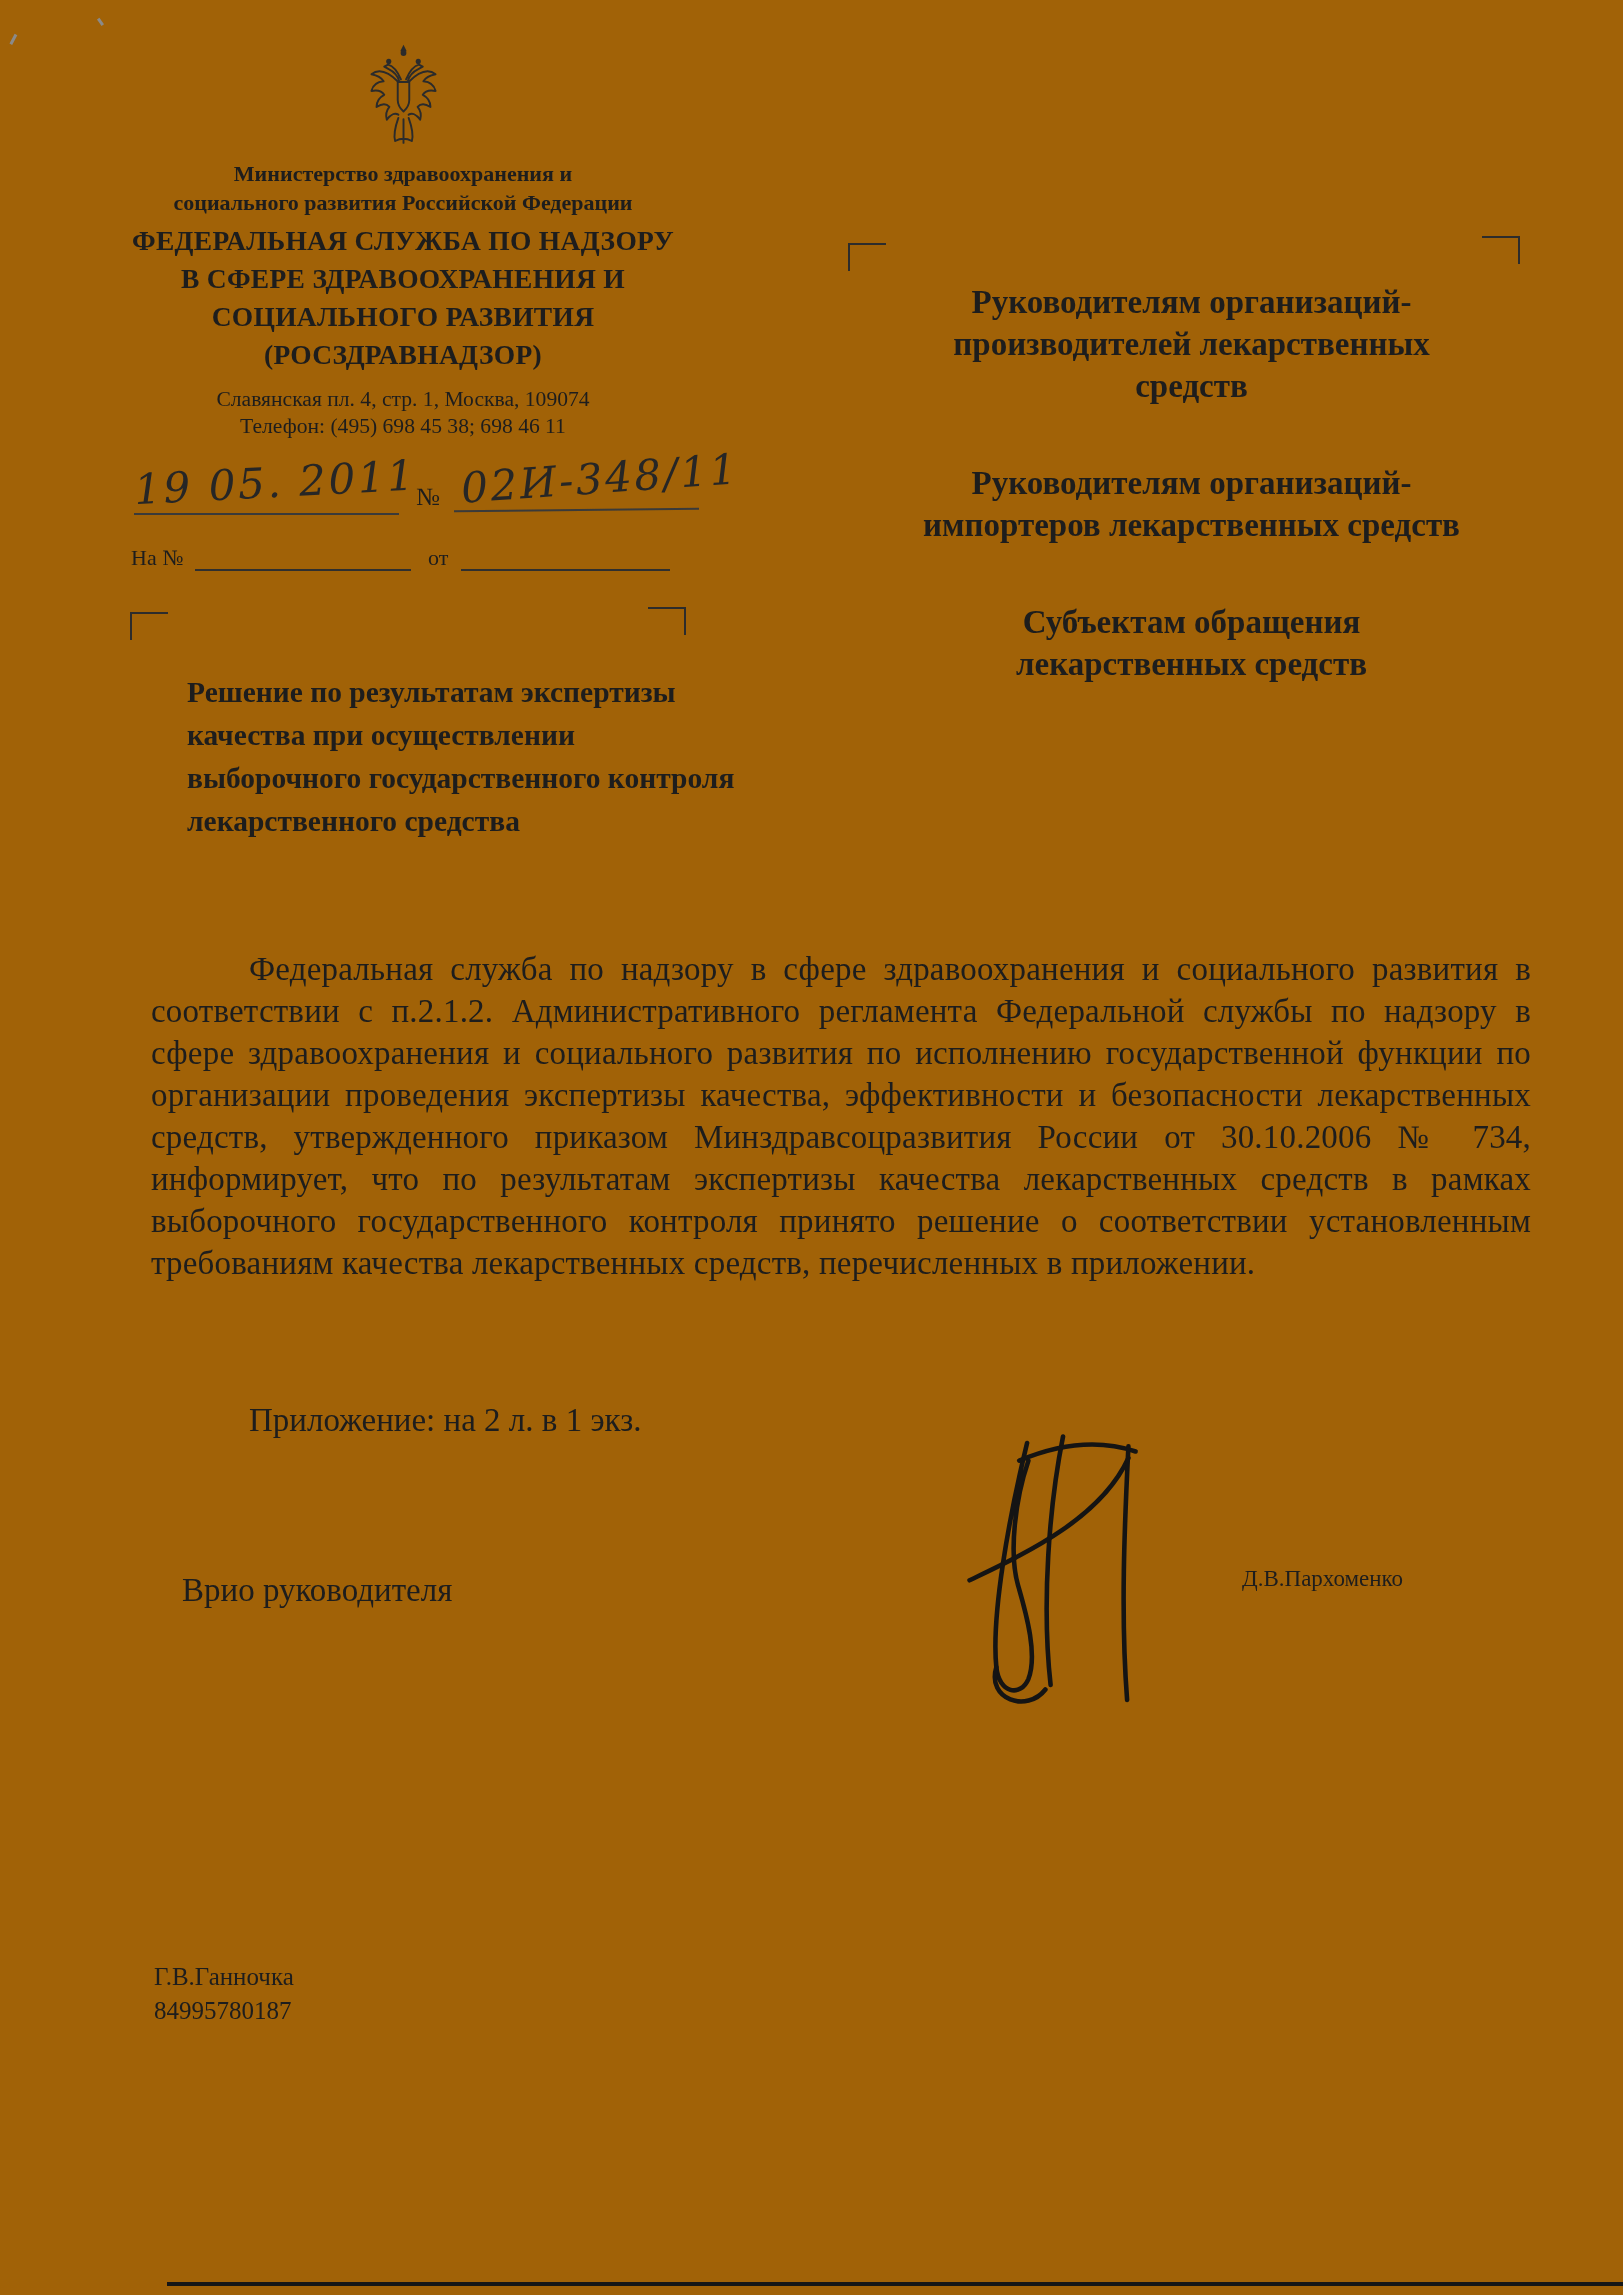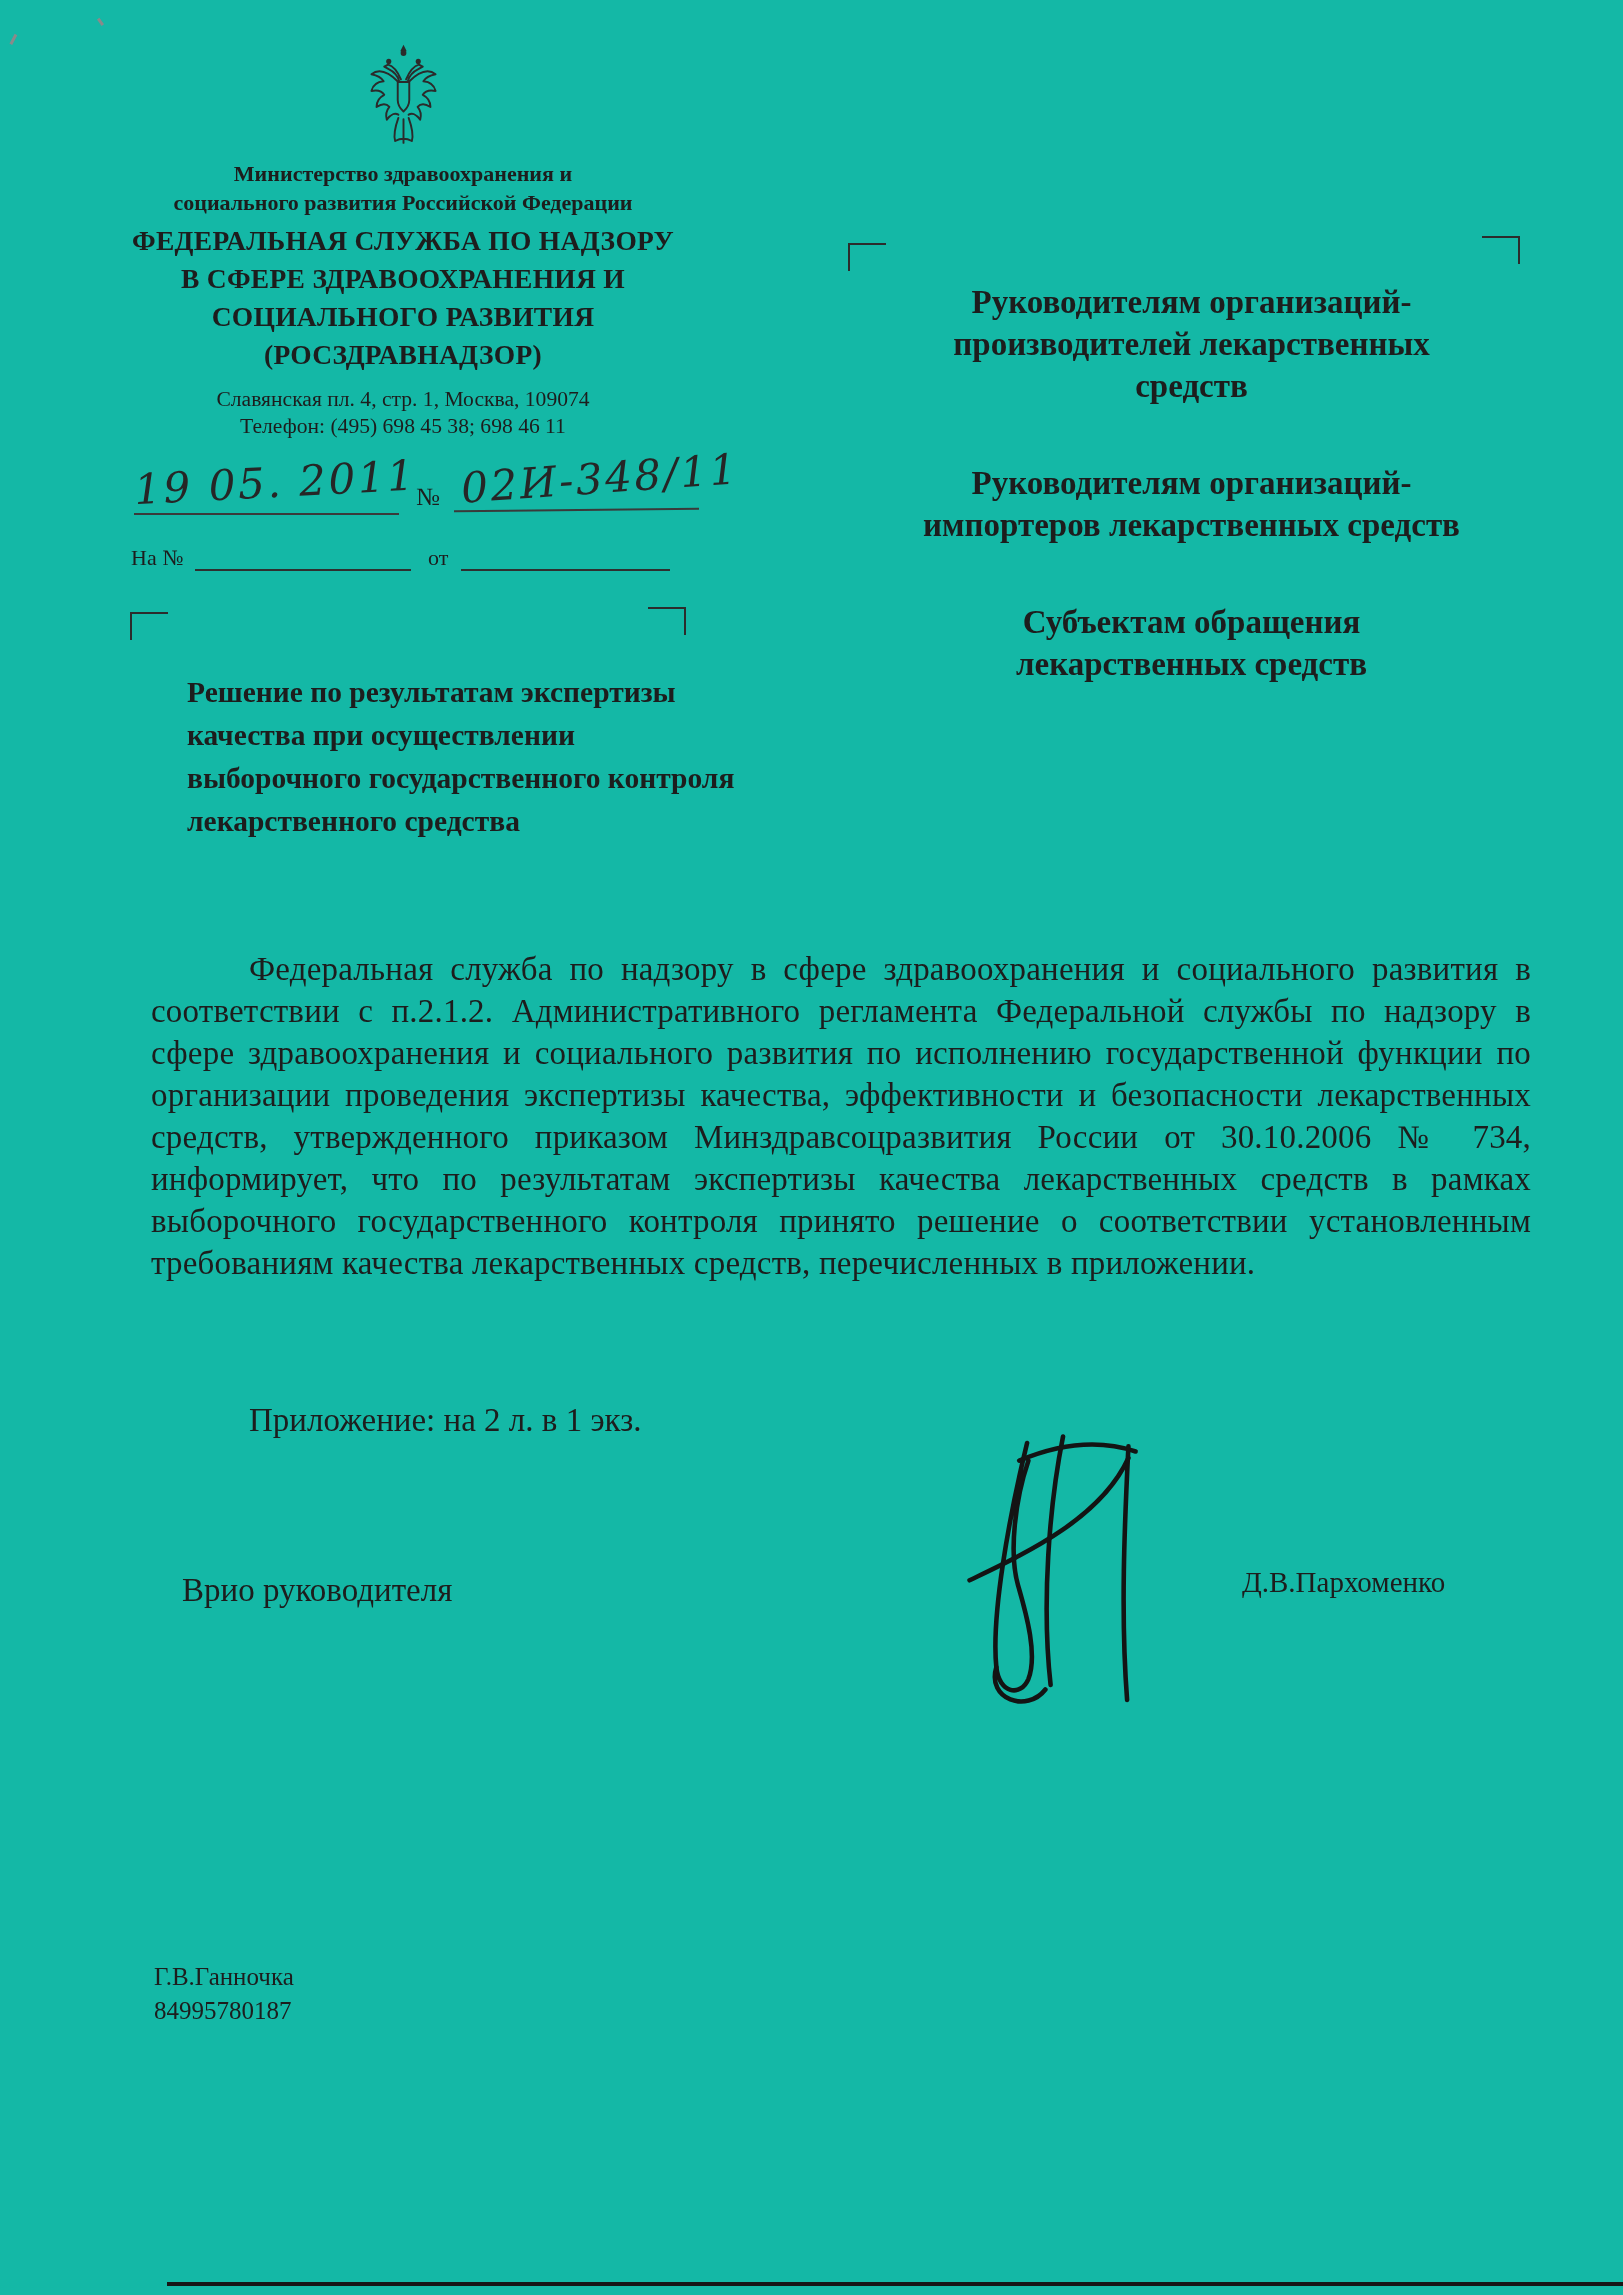--- a/index.html
+++ b/index.html
@@ -1,21 +1,21 @@
 <!DOCTYPE html>
 <html style="font-size:10.5px"><head>
 <meta charset="utf-8">
 <style>
   * { margin:0; padding:0; box-sizing:border-box; }
   html,body { background:#dcdcdc; }
   .page {
     position:relative;
     width:1623px; height:2295px;
     margin:0 auto;
-    background:#14b8a6;
+    background:#a16207;
     font-family:"Liberation Serif","DejaVu Serif",serif;
     color:#1d1d1d;
     overflow:hidden;
   }
   .preline { white-space:pre-line;font-weight:bold; }
 
   
   .letterhead { position:absolute; left:92px; top:39px; width:622px; text-align:center; }
   .emblem { display:block; margin:0 auto 10.5px auto; width:77px; height:109px; }
   .ministry { font-size:22px; font-weight:bold; line-height:29px; }
@@ -70,21 +70,21 @@
     position:absolute; left:151px; top:948px; width:1380px;
     font-size:33px; line-height:42px;
     text-align:justify; text-indent:98px;
     letter-spacing:0.2px;
   }
 
   .attachment { position:absolute; left:249px; top:1402px; font-size:33px; }
 
   
   .sign-position { position:absolute; left:154px;  top:1572px; font-size:33px;margin-left:28px; }
-  .sign-name     { position:absolute; left:1242px; top:1566px; font-size:29px; }
+  .sign-name     { position:absolute; left:1242px; top:1566px; font-size:23px; }
   .signature-svg { position:absolute; left:929px; top:1420px; width:255px; height:301px; }
 
   
   .footer { position:absolute; left:154px; top:1960px; font-size:25px; line-height:34px; }
 
   
   .scan-line { position:absolute; left:167px; top:2282px; width:1456px; height:3.9px; background:#161616; }
   .speck { position:absolute; background:#8a8a8a; }
   .speck1 { left:11.8px;  top:34px;  width:3.3px; height:10.5px; transform:rotate(28deg); }
   .speck2 { left:99px; top:18.3px;  width:2.6px; height:7.9px; transform:rotate(-35deg); }

